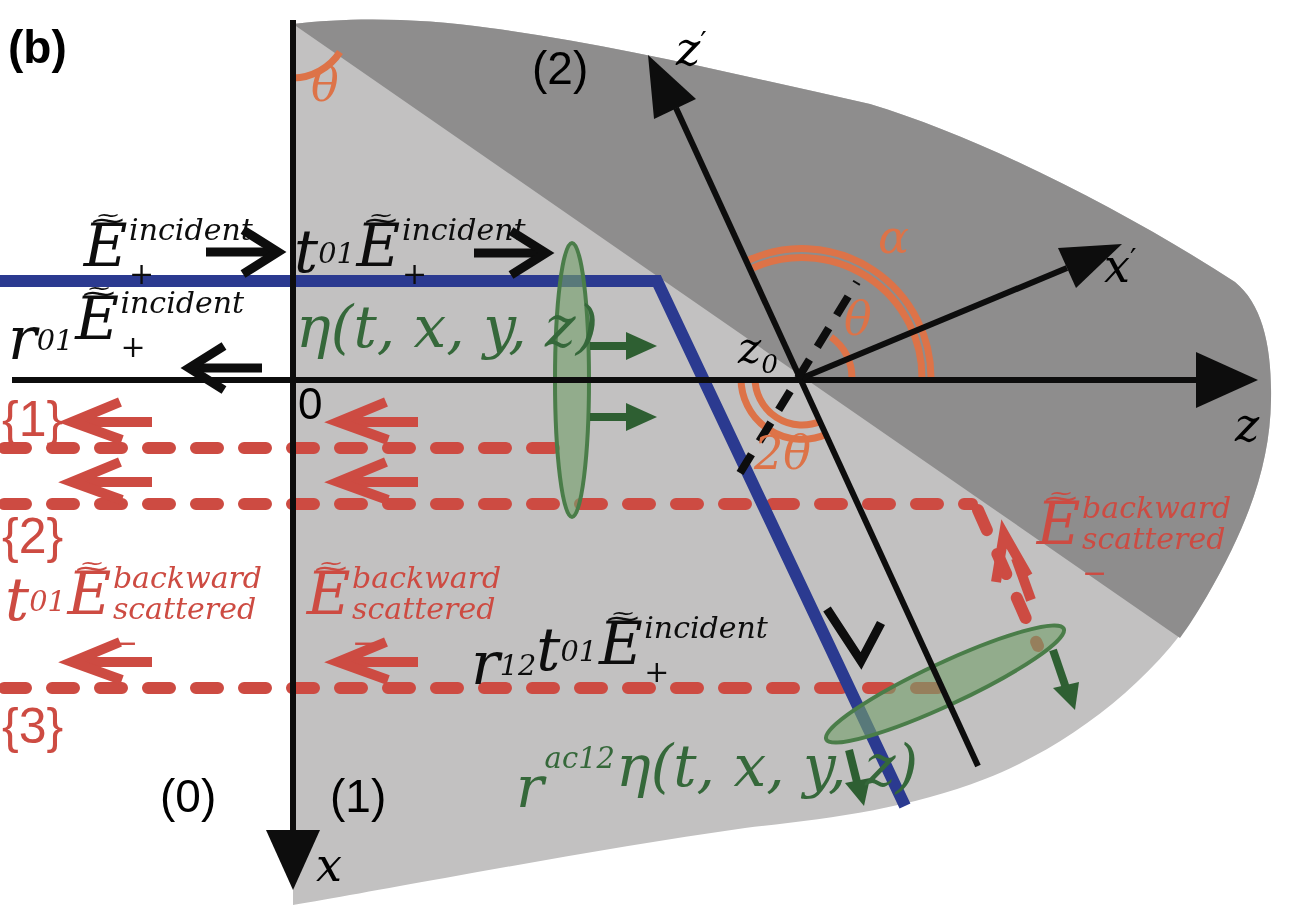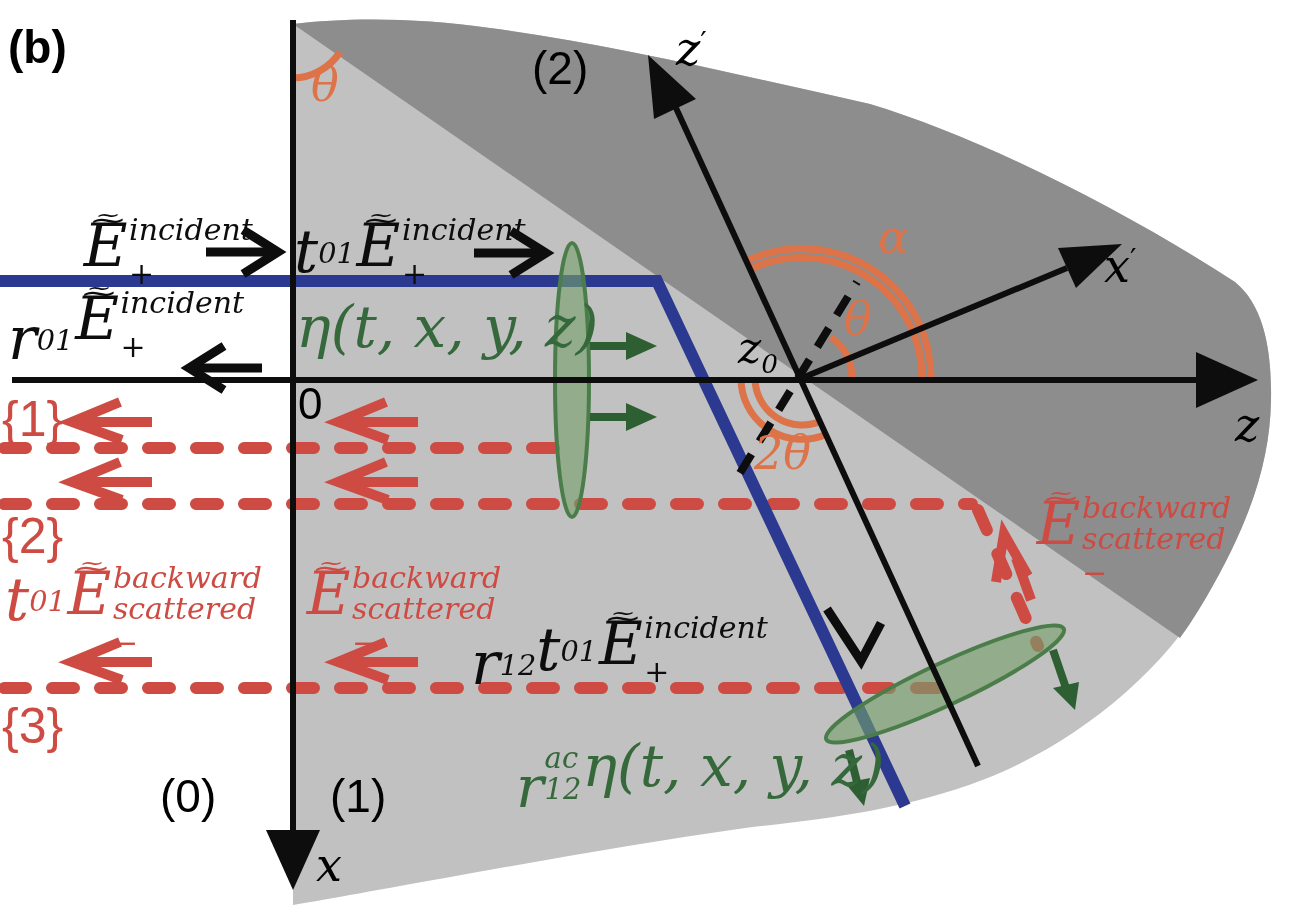--- a/index.html
+++ b/index.html
@@ -19,21 +19,21 @@
   .psub{font-size:.48em;margin-top:.62em;font-style:italic;}
   .ecore{position:relative;display:inline-block;margin-left:.03em;}
   .tl{position:absolute;left:55%;top:-0.30em;transform:translateX(-50%) scaleX(1.7);
       font-size:.46em;font-style:normal;line-height:1;}
   .tl2{position:absolute;left:55%;top:-0.50em;transform:translateX(-50%) scaleX(1.5);
       font-size:.34em;font-style:normal;line-height:1;}
   .stack{display:flex;flex-direction:column;font-size:.5em;line-height:1.02;
          margin-left:.05em;}
   .stack .s-sub{margin-top:.45em;font-style:italic;}
   .stack.two .s-sub{margin-top:.12em;}
-  .rstack{display:flex;flex-direction:column;font-size:.5em;line-height:1.05;
+  .rstack{display:flex;flex-direction:row;font-size:.5em;line-height:1.05;
           margin:4px .03em;margin-top:-.25em;font-style:italic;}
   .eta-args{}
 
   
   .lab{position:absolute;line-height:1;white-space:nowrap;}
   .sans{font-family:"Liberation Sans",sans-serif;font-style:normal;}
   .ital{font-style:italic;font-family:"DejaVu Serif",serif;}
   .f46{font-size:46px;} .f44{font-size:44px;} .f50{font-size:50px;}
   .bold{font-weight:bold;}
   .axsub{font-size:.60em;font-style:italic;}

